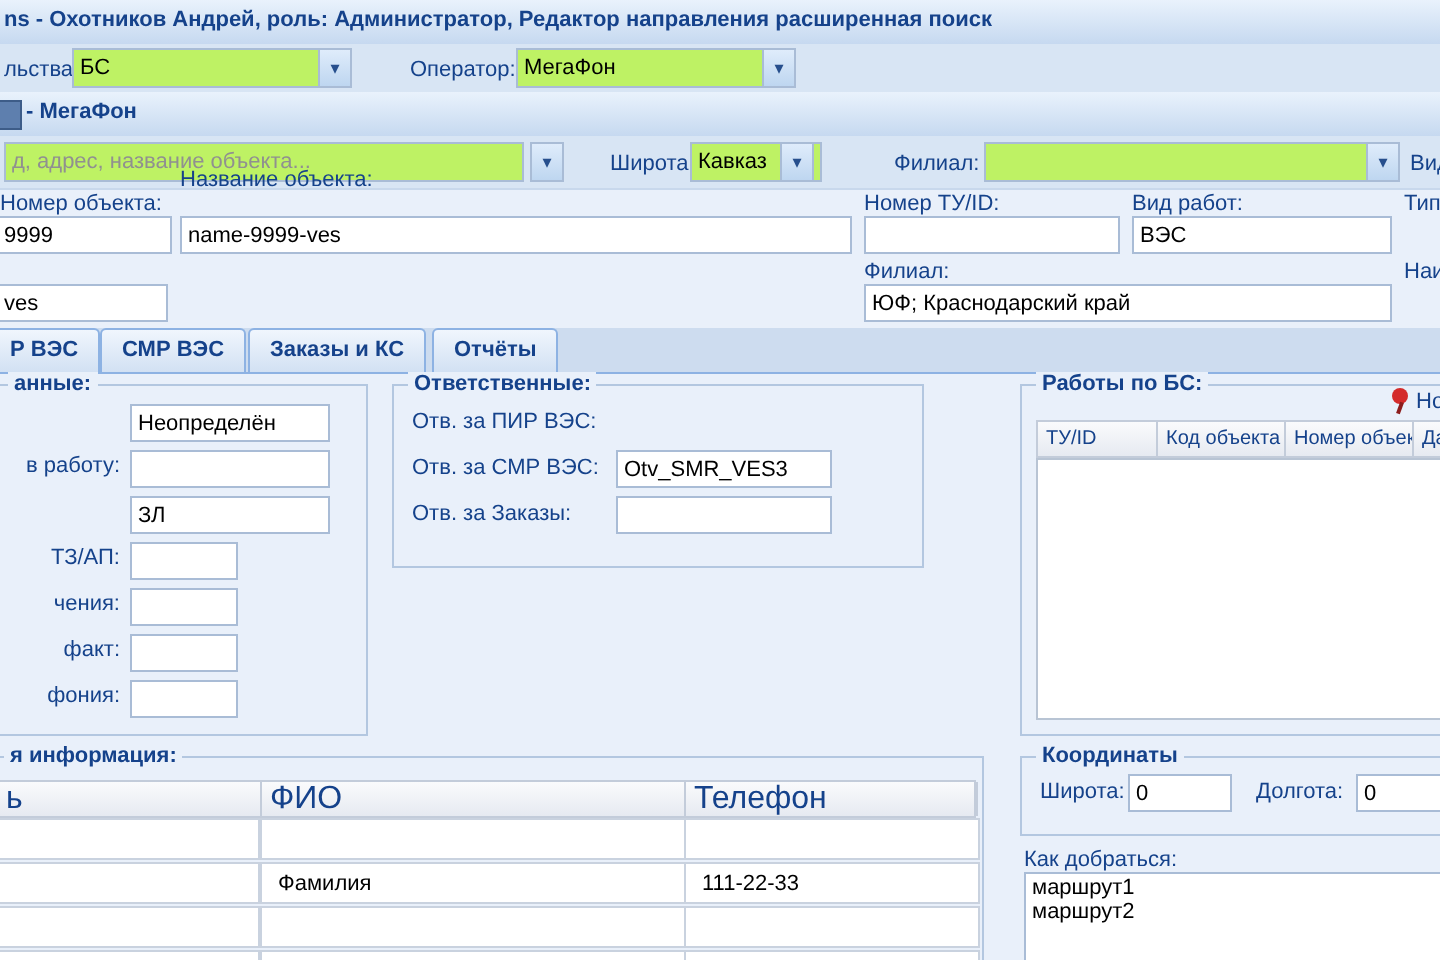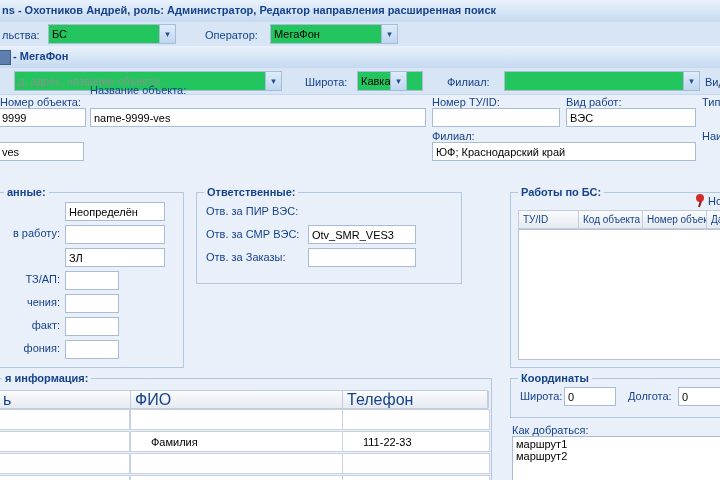--- a/index.html
+++ b/index.html
@@ -28,22 +28,22 @@
     position:absolute; font-size:11px; color:#15428b; white-space:nowrap;
   }
   .rlbl { text-align:right; overflow:hidden; }
   .in {
     position:absolute; height:19px; box-sizing:border-box;
     border:1px solid #a9bcd6; background:#fff; color:#000;
     font:11px "Liberation Sans", sans-serif; padding:0 3px;
   }
   .combo { position:absolute; height:20px; }
   .combo input {
-    position:absolute; left:12px; top:0; height:20px; box-sizing:border-box;
-    border:1px solid #a9bcd6; background:#22c55e; padding:0 3px;
+    position:absolute; left:0; top:0; height:20px; box-sizing:border-box;
+    border:1px solid #a9bcd6; background:#bef264; padding:0 3px;
     font:11px "Liberation Sans", sans-serif;
   }
   .combo input::placeholder { color:#909090; }
   .trigger {
     position:absolute; right:0; top:0; width:17px; height:20px; box-sizing:border-box;
     border:1px solid #a9bcd6; background:linear-gradient(180deg,#dfecfb,#bed6f0);
     color:#274f8d; font-size:9px; line-height:18px; text-align:center; cursor:pointer;
   }
   .tabstrip {
     position:absolute; left:0; top:164px; width:720px; height:22px;
@@ -66,21 +66,21 @@
     border:1px solid #c3ccda; box-sizing:border-box;
   }
   .ghc {
     position:absolute; top:0; height:17px; line-height:17px; padding:0 4px;
     border-right:1px solid #c3ccda; box-sizing:border-box;
     color:#15428b; white-space:nowrap; overflow:hidden; cursor:pointer;
   }
   .gbody { position:absolute; background:#fff; border:1px solid #b8c4d4; box-sizing:border-box; }
   .gcell {
     position:absolute; height:21px; line-height:21px; box-sizing:border-box;
-    background:#fff; border:1px solid #c9d2df; padding:0 20px;
+    background:#fff; border:1px solid #c9d2df; padding:0 8px;
     font-size:11px; color:#000; white-space:nowrap; overflow:hidden;
   }
   .pinwrap { position:absolute; width:12px; height:14px; }
   .pinhead { position:absolute; left:2px; top:1px; width:8px; height:8px; background:#d42b2b; border-radius:50%; }
   .pintail { position:absolute; left:5px; top:8px; width:2px; height:6px; background:#8c1d1d; transform:rotate(20deg); }
   textarea.dir {
     position:absolute; box-sizing:border-box; border:1px solid #a9bcd6;
     font:11px "Liberation Sans", sans-serif; padding:1px 3px; resize:none; background:#fff;
   }
   .secicon { position:absolute; background:#5e7fae; border:1px solid #3d5c88; }
@@ -144,20 +144,26 @@
 
   <span class="lbl" style="left:702px;top:96px">Тип р</span>
 
   <input class="in" style="left: -2px; top: 142px; width: 86px;" value="ves">
 
   <span class="lbl" style="left:432px;top:130px">Филиал:</span>
   <input class="in" style="left: 432px; top: 142px; width: 264px;" value="ЮФ; Краснодарский край">
 
   <span class="lbl" style="left:702px;top:130px">Наим</span>
 
+  <div class="tabstrip">
+    <div class="tab" style="left:-6px"><span>Р ВЭС</span></div>
+    <div class="tab" style="left:50px"><span>СМР ВЭС</span></div>
+    <div class="tab" style="left:124px"><span>Заказы и КС</span></div>
+    <div class="tab" style="left:216px"><span>Отчёты</span></div>
+  </div>
 
   <span class="pinwrap" style="left:694px;top:193px">
     <span class="pinhead"></span>
     <span class="pintail"></span>
   </span>
   <span class="lbl" style="left:708px;top:195px">Нов</span>
 
   <div class="fs" style="left:-40px;top:192px;width:224px;height:176px"></div>
   <span class="leg" style="left:4px;top:186px">анные:</span>
 

